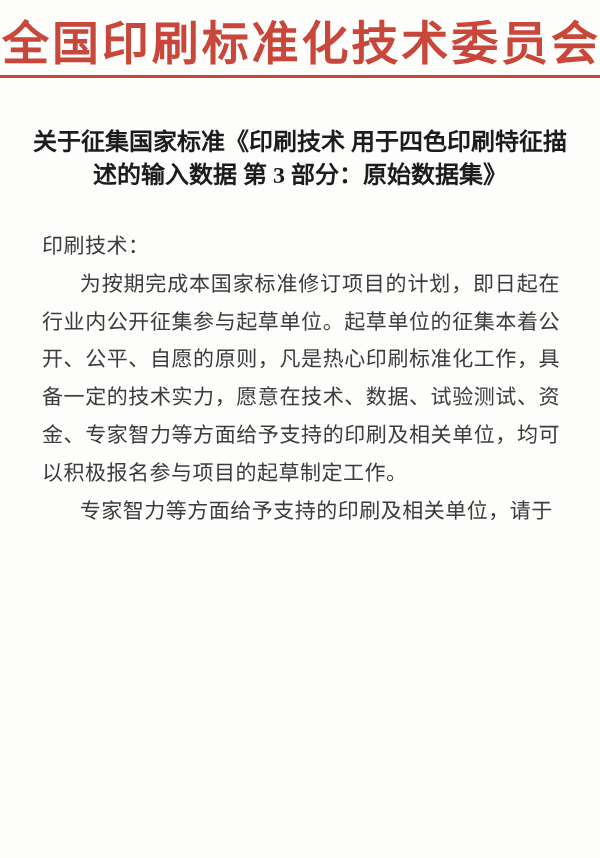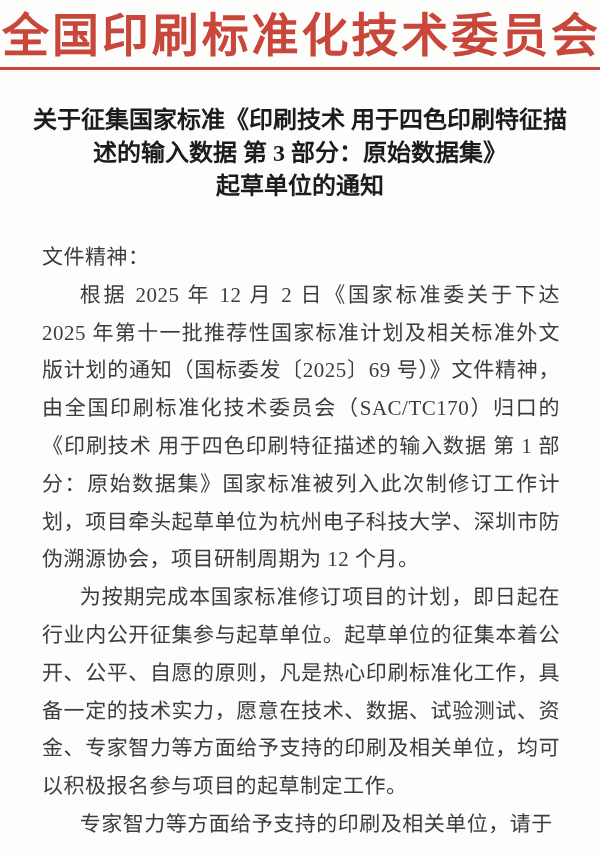--- a/index.html
+++ b/index.html
@@ -14,41 +14,41 @@
     position:relative;
     width:600px;
     height:858px;
     margin:0 auto;
     background:var(--paper);
     overflow:hidden;
     font-family:"Liberation Serif","DejaVu Serif",serif;
   }
   
   .letterhead{
-    padding-top:8px;
+    padding-top:16px;
   }
   .org-name{
     color:var(--accent);
     font-weight:bold;
     font-size:47px;
     line-height:57px;
     padding:0 2px;
     text-align:justify;
     text-align-last:justify;
     letter-spacing:0;
     white-space:nowrap;
   }
   .red-rule{
     height:3px;
     background:var(--accent);
     margin-top:2px;
   }
   
   .doc-title{
-    margin:34px 28px 0;
+    margin:48px 28px 0;
     text-align:center;
     color:var(--title-ink);
     font-size:24px;
     font-weight:bold;
     line-height:33px;
   }
   .title-line{display:block;}
   
   .doc-body{
     margin:36px 40px 0 42px;
@@ -67,23 +67,21 @@
 <div class="page">
 
   <header class="letterhead">
     <div class="org-name">全国印刷标准化技术委员会</div>
     <div class="red-rule"></div>
   </header>
 
   <h1 class="doc-title">
     <span class="title-line">关于征集国家标准《印刷技术 用于四色印刷特征描</span>
     <span class="title-line">述的输入数据 第 3 部分：原始数据集》</span>
-    <span class="title-line">起草单位的通知</span>
   </h1>
 
   <main class="doc-body">
-    <p class="salutation">文件精神：</p>
-    <p class="para">根据 2025 年 12 月 2 日《国家标准委关于下达 2025 年第十一批推荐性国家标准计划及相关标准外文版计划的通知（国标委发〔2025〕69 号）》文件精神，由全国印刷标准化技术委员会（SAC/TC170）归口的《印刷技术 用于四色印刷特征描述的输入数据 第 1 部分：原始数据集》国家标准被列入此次制修订工作计划，项目牵头起草单位为杭州电子科技大学、深圳市防伪溯源协会，项目研制周期为 12 个月。</p>
+    <p class="salutation">印刷技术：</p>
     <p class="para">为按期完成本国家标准修订项目的计划，即日起在行业内公开征集参与起草单位。起草单位的征集本着公开、公平、自愿的原则，凡是热心印刷标准化工作，具备一定的技术实力，愿意在技术、数据、试验测试、资金、专家智力等方面给予支持的印刷及相关单位，均可以积极报名参与项目的起草制定工作。</p>
     <p class="para">专家智力等方面给予支持的印刷及相关单位，请于</p>
   </main>
 
 </div>
 
 </body></html>

